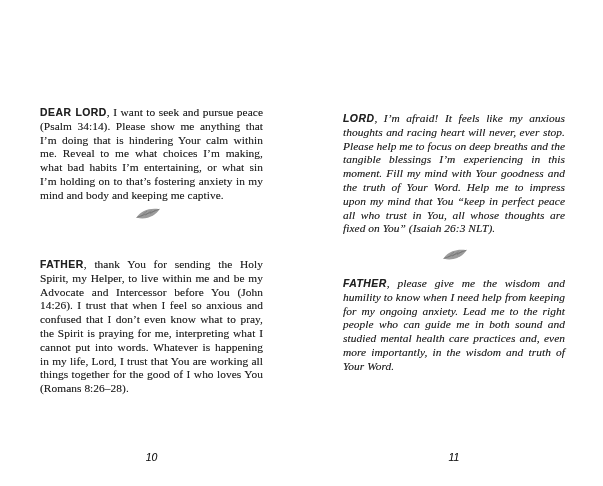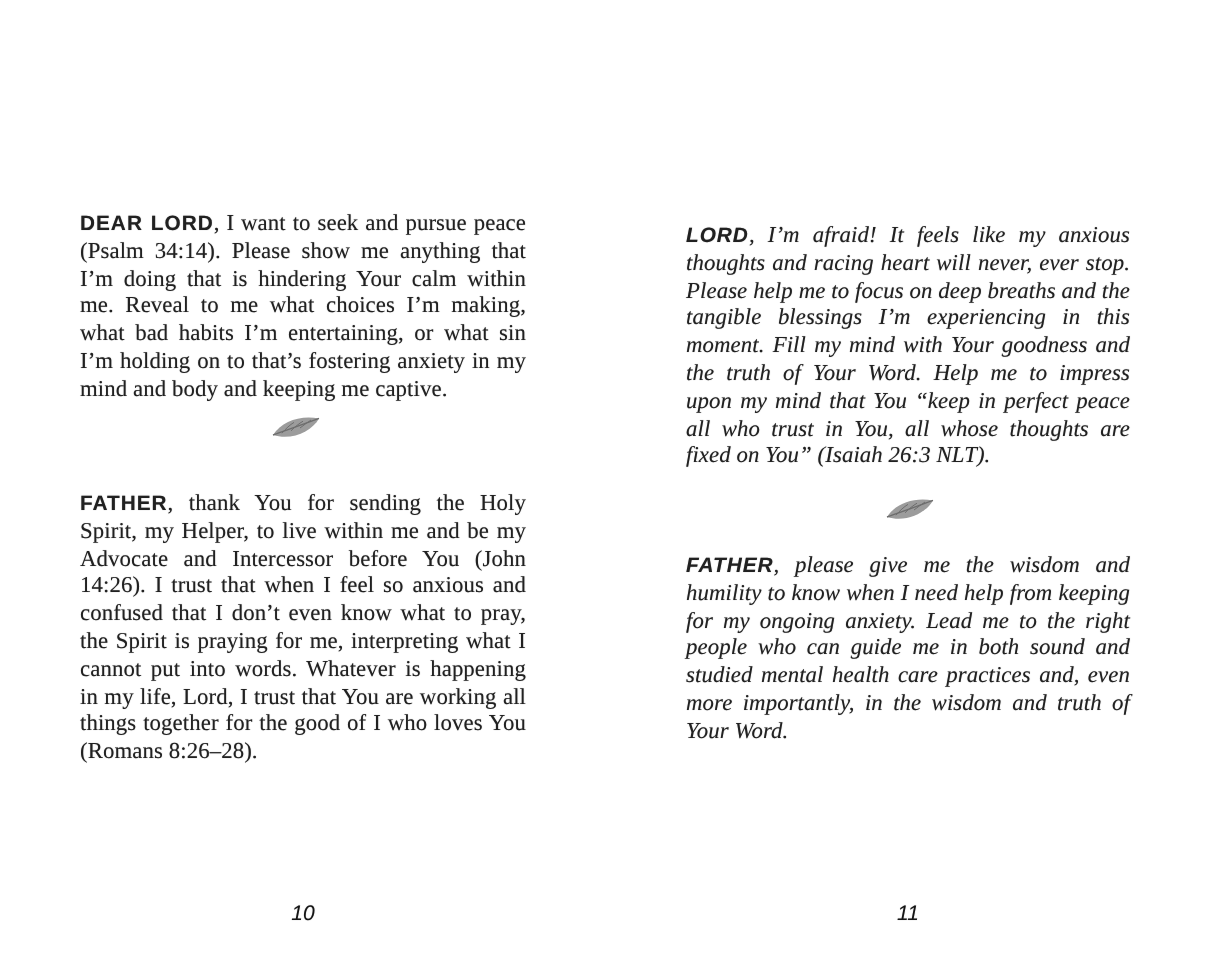--- a/index.html
+++ b/index.html
@@ -50,21 +50,21 @@
   </div>
 
   <div class="ornament" style="left:135px; top:207px;">
     <svg width="26" height="15" viewBox="0 0 26 15" aria-hidden="true">
       <path d="M1.5,10.5 C6,3.5 15,0.5 24.5,2.2 C21,8.5 11,13.5 1.5,10.5 Z" fill="#9c9c9c"></path>
       <path d="M1.5,10.5 C8.5,8 16.5,5.2 24.5,2.2" stroke="#6d6d6d" stroke-width="0.7" fill="none"></path>
       <path d="M6,9.6 C8,7.2 10,5.4 12,4.2 M10.5,8.4 C12.5,6.4 14.5,4.8 16.5,3.6 M15,7 C16.8,5.6 18.6,4.3 20.5,3" stroke="#6d6d6d" stroke-width="0.5" fill="none"></path>
     </svg>
   </div>
 
-  <div class="prayer p-left" style="top:246px;">
+  <div class="prayer p-left" style="top:258px;">
     <span class="lead">FATHER</span><span>, thank You for sending the Holy Spirit, my Helper, to live within me and be my Advocate and Intercessor before You (John 14:26). I trust that when I feel so anxious and confused that I don’t even know what to pray, the Spirit is praying for me, interpreting what I cannot put into words. Whatever is happening in my life, Lord, I trust that You are working all things together for the good of I who loves You (Romans 8:26–28).</span>
   </div>
 
   <div class="page-number" style="left:40px;font-style:italic;">10</div>
 
   <div class="prayer p-right" style="top:112px;">
     <span class="lead">LORD</span><span>, I’m afraid! It feels like my anxious thoughts and racing heart will never, ever stop. Please help me to focus on deep breaths and the tangible blessings I’m experiencing in this moment. Fill my mind with Your goodness and the truth of Your Word. Help me to impress upon my mind that You “keep in perfect peace all who trust in You, all whose thoughts are fixed on You” (Isaiah 26:3 NLT).</span>
   </div>
 
   <div class="ornament" style="left:442px; top:248px;">

